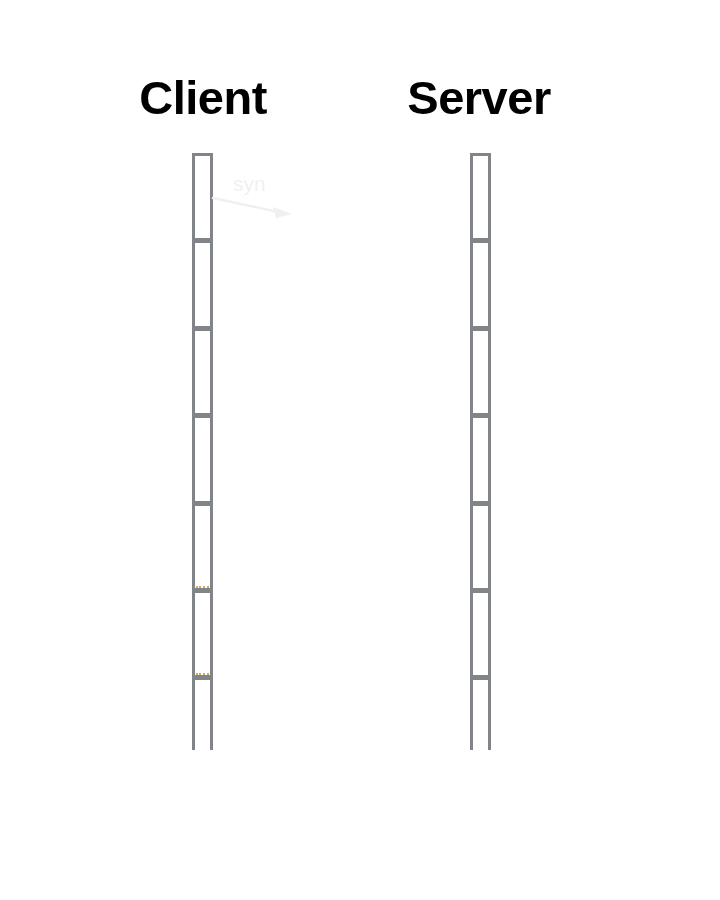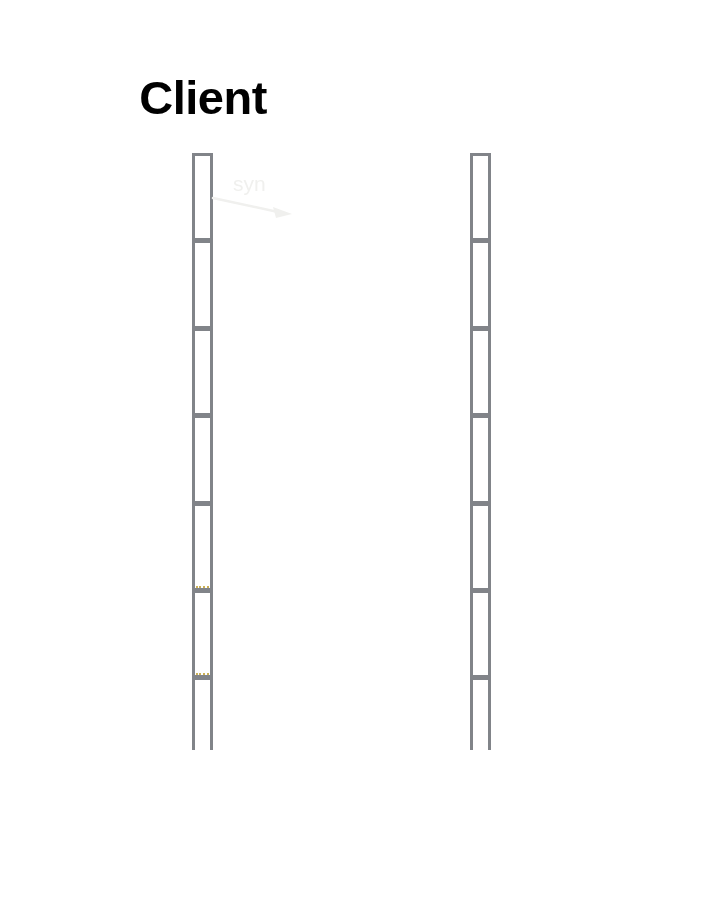--- a/index.html
+++ b/index.html
@@ -76,20 +76,21 @@
     height: 30px;
   }
 </style>
 </head>
 <body>
 
 <div class="canvas">
 
   <div class="lifeline-title title-client">Client</div>
 
+  <div class="lifeline-title title-server">Server</div>
 
   <div class="activation-bar bar-client">
       <div class="bar-segment"></div>
       <div class="bar-segment"></div>
       <div class="bar-segment"></div>
       <div class="bar-segment"></div>
       <div class="bar-segment highlight-bottom"></div>
       <div class="bar-segment highlight-bottom"></div>
       <div class="bar-segment"></div>
       <div class="bar-segment"></div>

